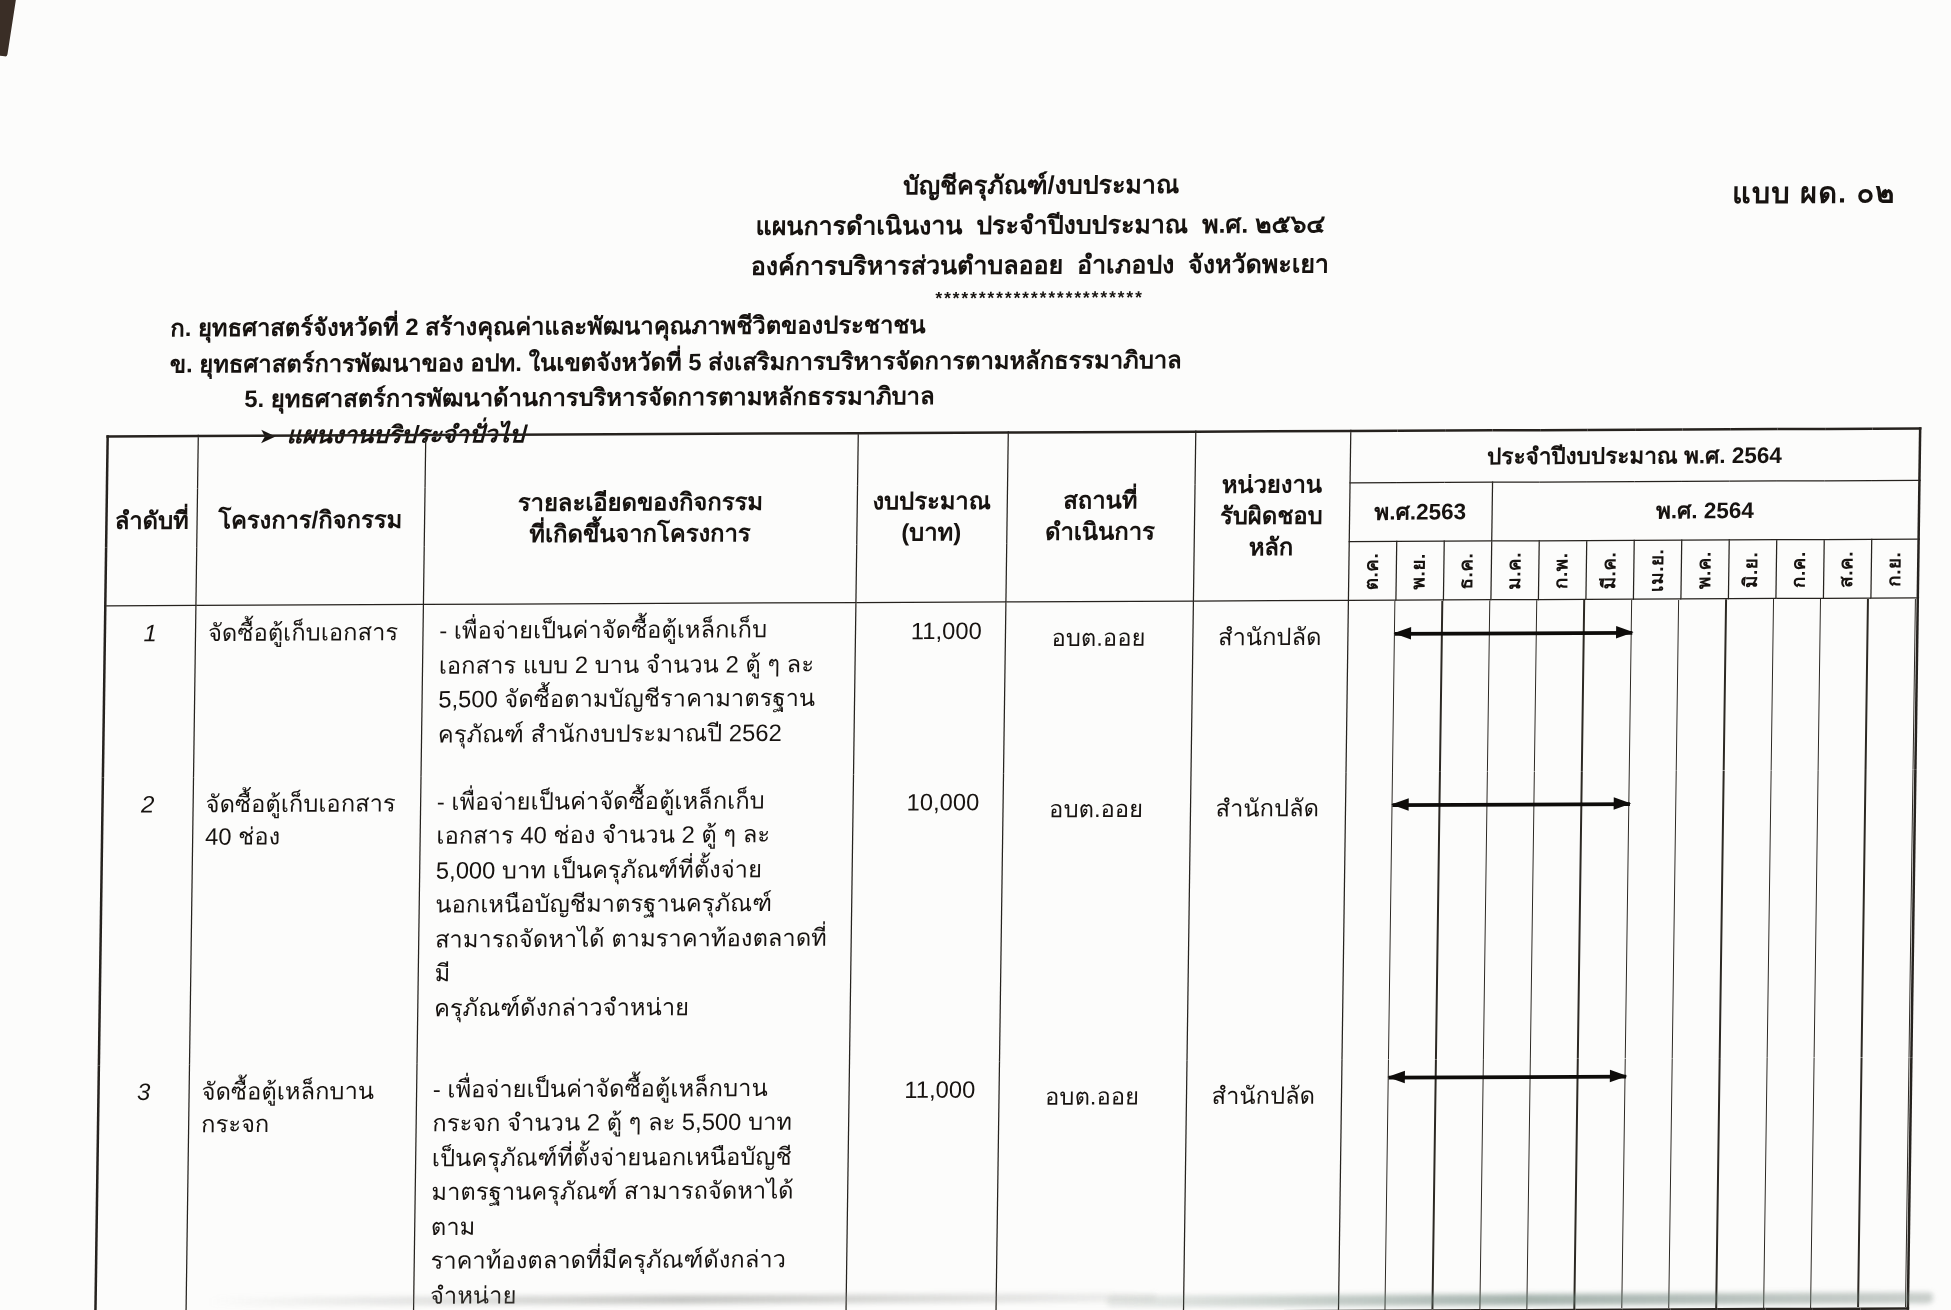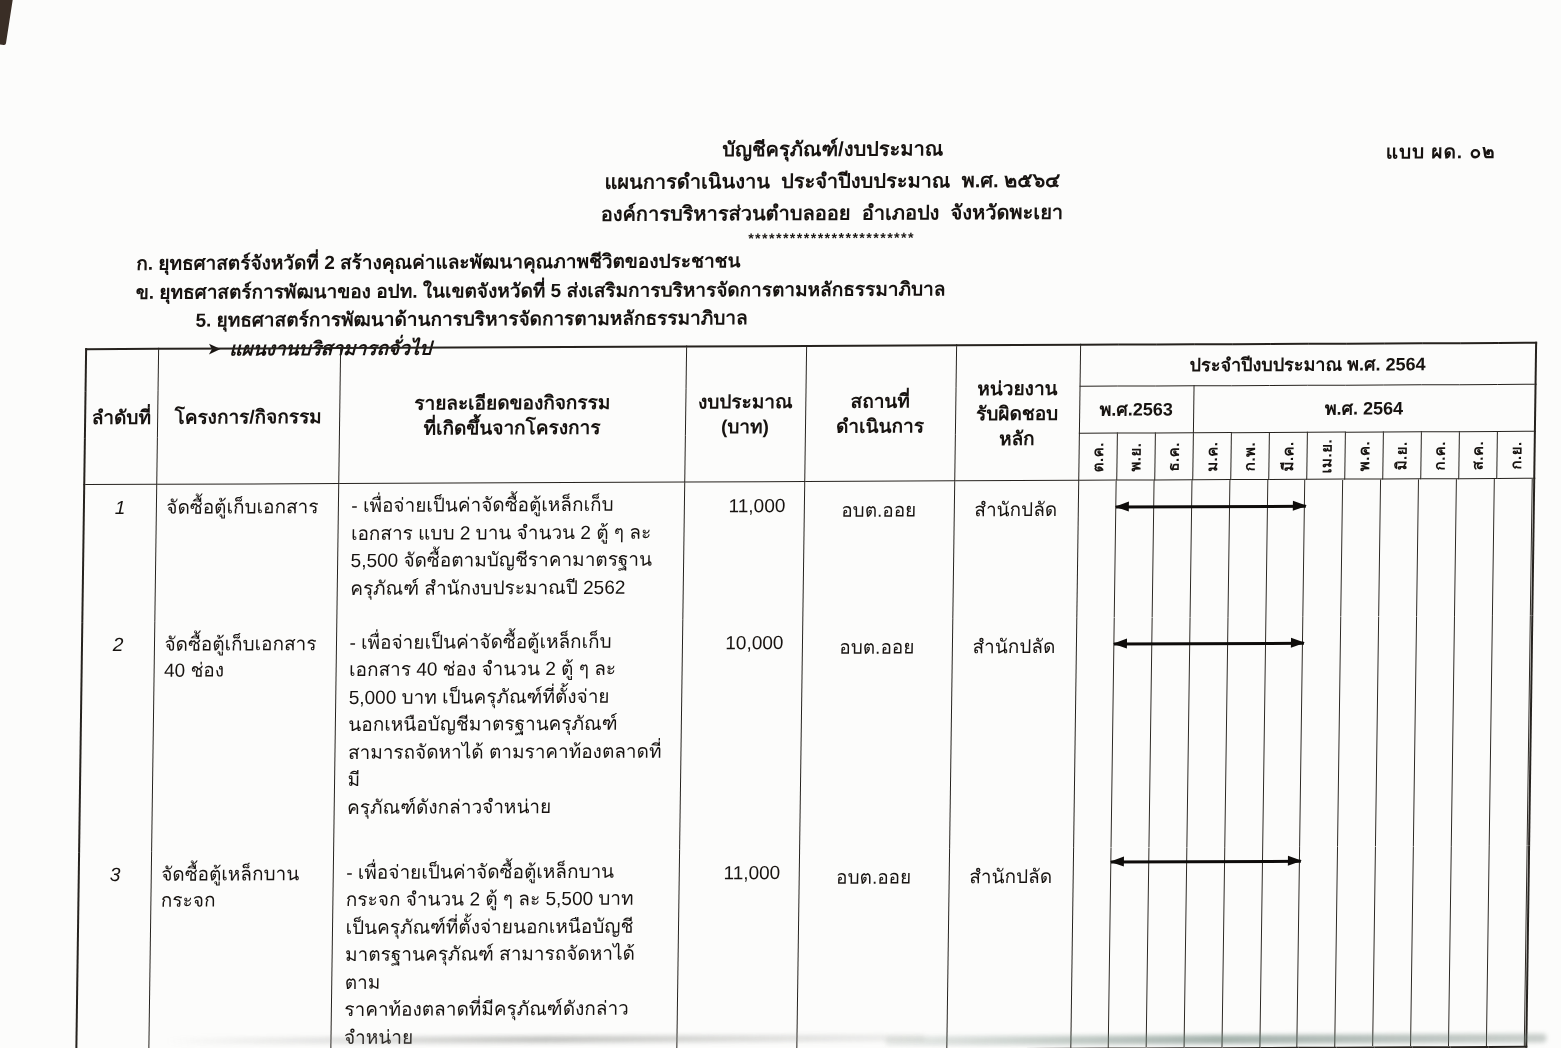--- a/index.html
+++ b/index.html
@@ -22,21 +22,21 @@
     position:absolute;left:180px;top:1038px;width:760px;height:7px;
     background:linear-gradient(to right,rgba(140,140,135,0),rgba(130,132,128,.45),rgba(140,140,135,.1));
     filter:blur(2px);border-radius:4px;
   }
   .smudge-2{
     position:absolute;left:900px;top:1040px;width:661px;height:9px;
     background:linear-gradient(to right,rgba(120,135,125,.15),rgba(95,120,110,.55),rgba(110,125,118,.35));
     filter:blur(2px);border-radius:4px;
   }
   
-  .form-code{position:absolute;top:142px;left:1388px;font-size:19px;font-weight:bold;letter-spacing:1px;}
+  .form-code{position:absolute;top:142px;left:1388px;font-size:23px;font-weight:bold;letter-spacing:1px;}
   .titles{position:absolute;top:136px;left:590px;width:490px;text-align:center;font-weight:bold;}
   .titles .t-line{font-size:20px;line-height:32px;white-space:pre;}
   .titles .stars{font-size:14px;letter-spacing:1.5px;line-height:14px;margin-top:2px;}
   .strategies{position:absolute;top:250px;left:140px;font-weight:bold;font-size:19px;line-height:28.5px;}
   .strategies .indent-1{margin-left:60px;}
   .plan-line{margin-left:72px;font-style:italic;display:flex;align-items:center;gap:8px;}
   .plan-line .bullet{font-style:normal;font-size:17px;}
   
   .table-wrap{position:absolute;top:348px;left:90px;width:1450px;}
   table{border-collapse:collapse;table-layout:fixed;width:1450px;}
@@ -88,21 +88,21 @@
     <div class="t-line">องค์การบริหารส่วนตำบลออย  อำเภอปง  จังหวัดพะเยา</div>
     <div class="stars">************************</div>
   </div>
 
   <div class="strategies">
     <div>ก. ยุทธศาสตร์จังหวัดที่ 2 สร้างคุณค่าและพัฒนาคุณภาพชีวิตของประชาชน</div>
     <div>ข. ยุทธศาสตร์การพัฒนาของ อปท. ในเขตจังหวัดที่ 5 ส่งเสริมการบริหารจัดการตามหลักธรรมาภิบาล</div>
     <div class="indent-1">5. ยุทธศาสตร์การพัฒนาด้านการบริหารจัดการตามหลักธรรมาภิบาล</div>
     <div class="plan-line">
       <span class="bullet">➤</span>
-      <span>แผนงานบริสามารถจั่วไป</span>
+      <span>แผนงานบริประจำปั่วไป</span>
     </div>
   </div>
 
   <div class="table-wrap">
     <table>
       <colgroup>
         <col class="c1">
           <col class="c2">
           <col class="c3">
           <col class="c4">

